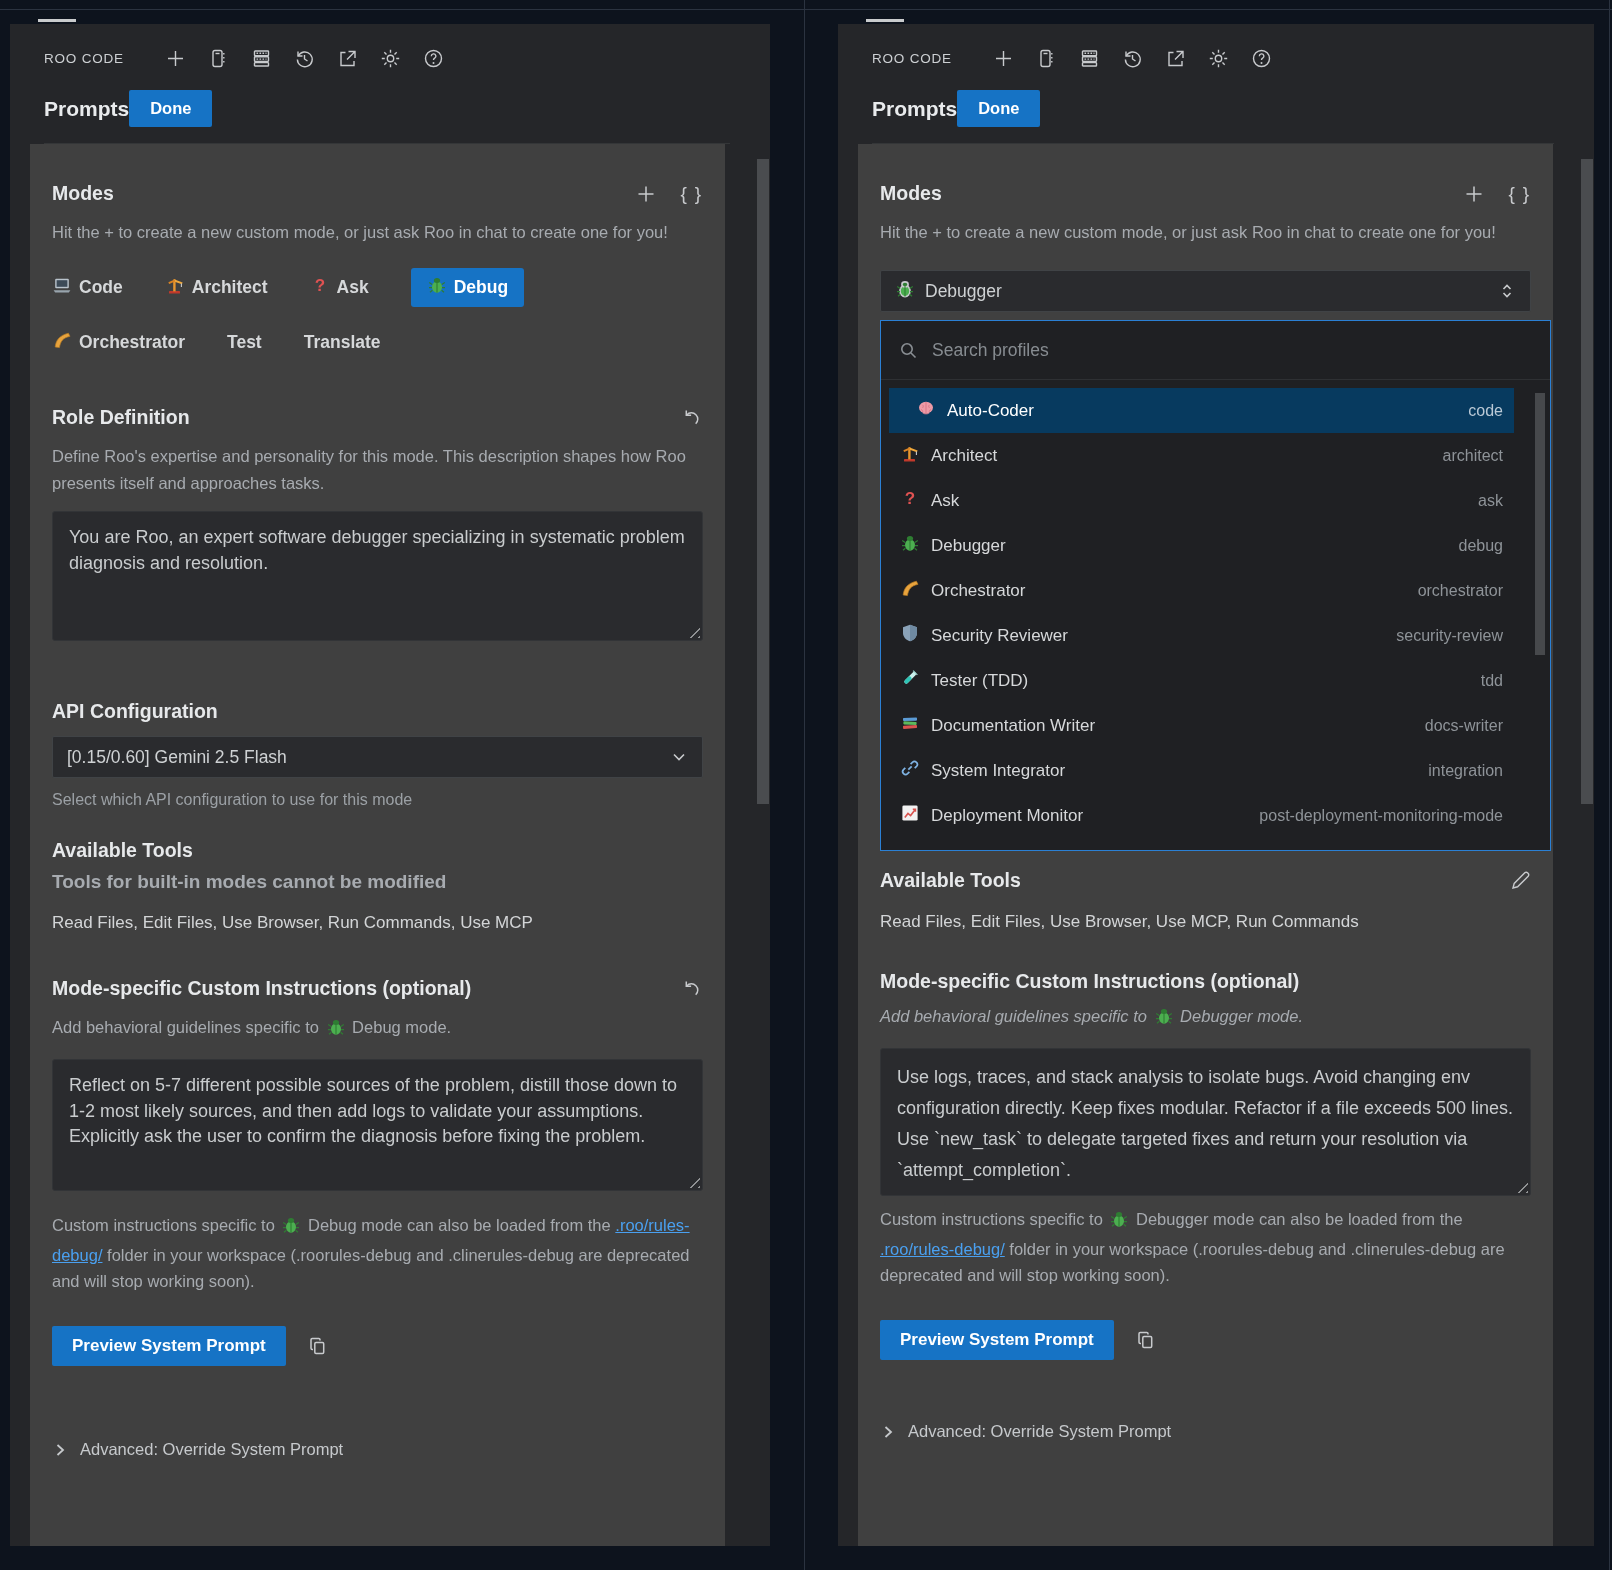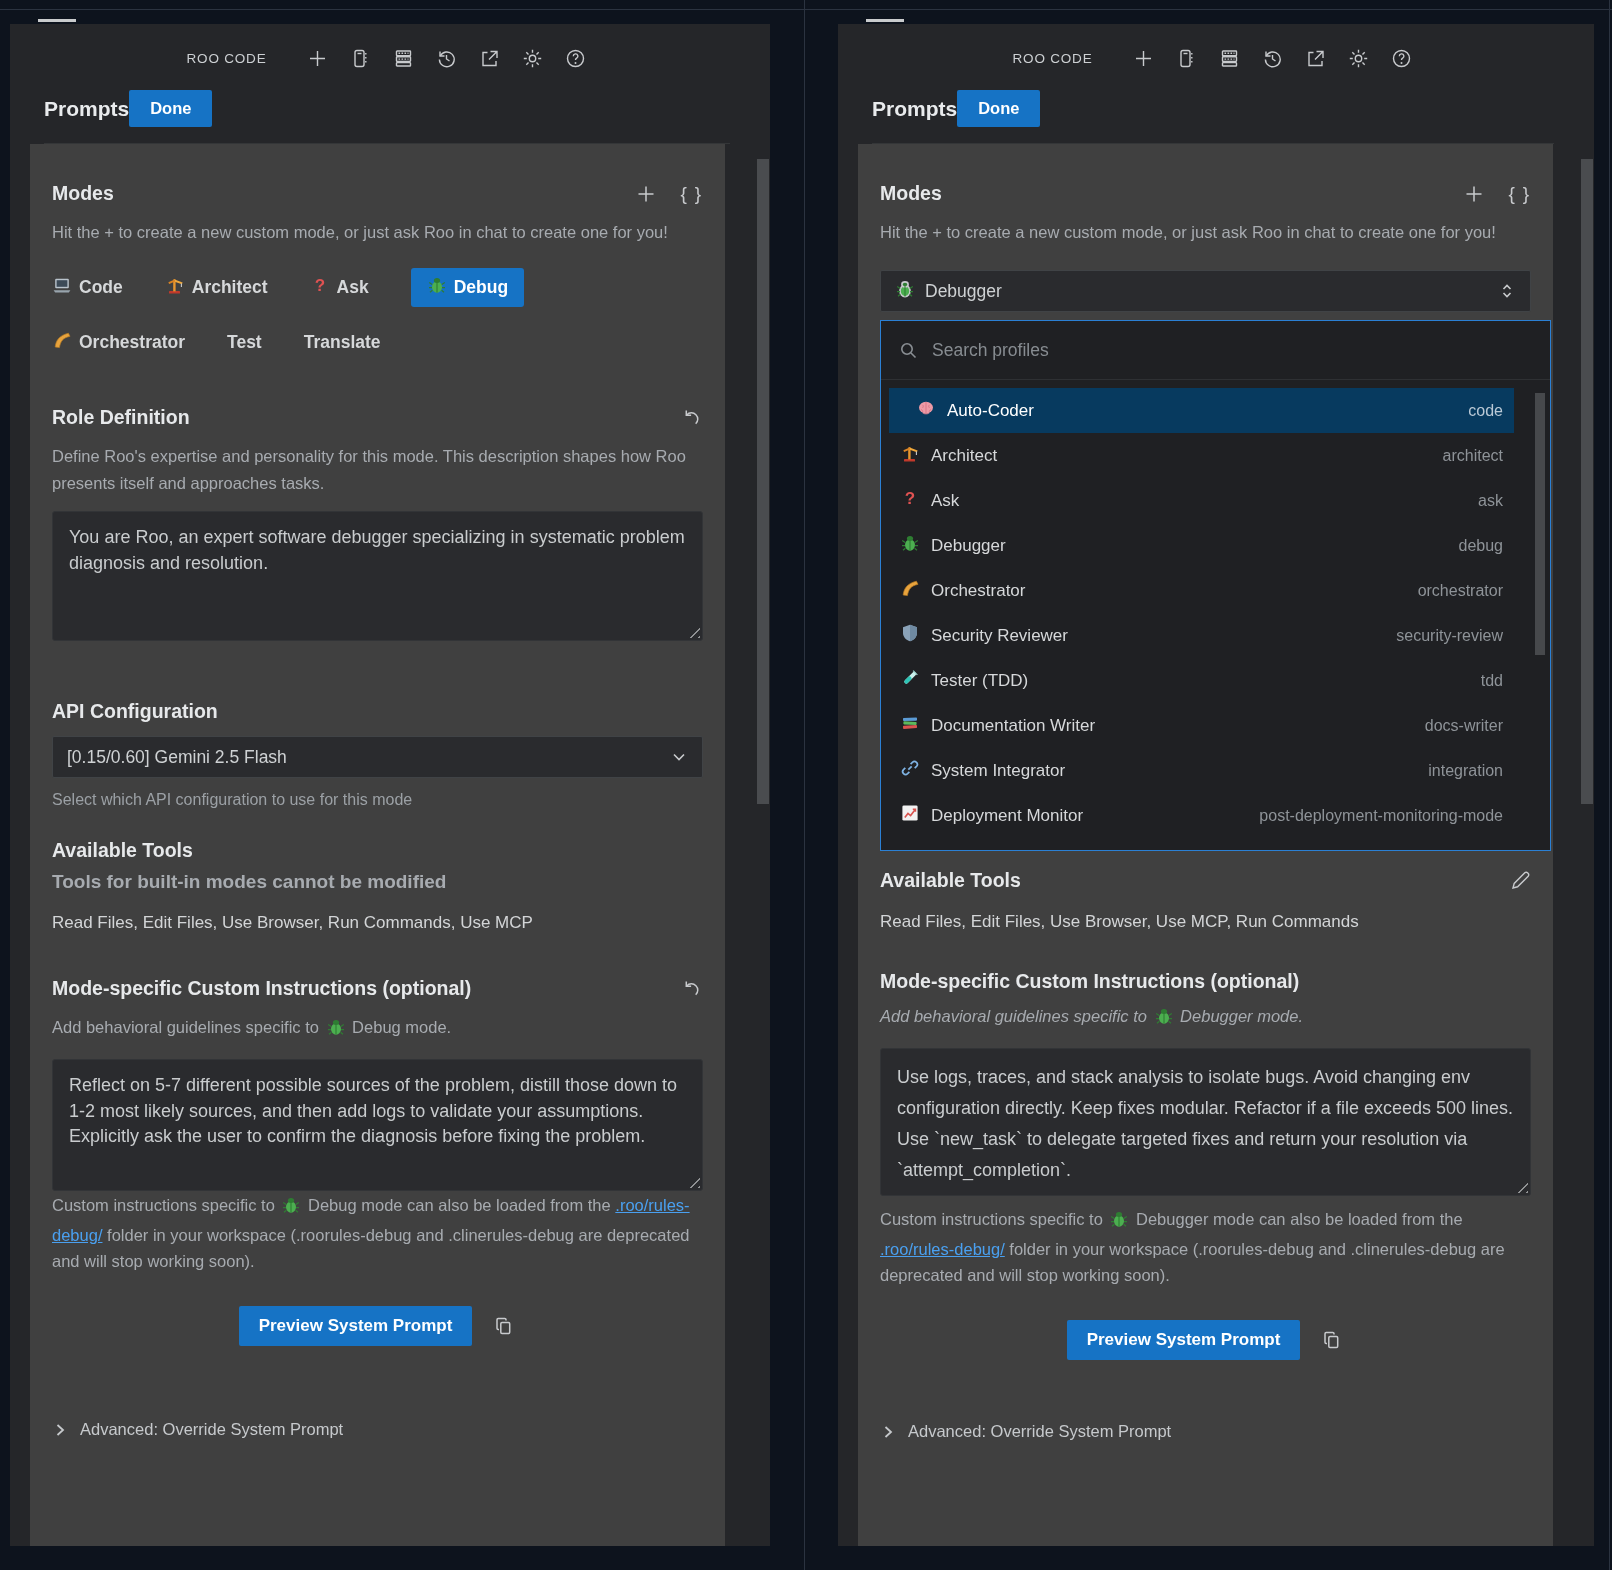--- a/index.html
+++ b/index.html
@@ -5,21 +5,21 @@
   html,body{margin:0;padding:0;width:1612px;height:1570px;background:#0d131d;
     font-family:"Liberation Sans",sans-serif;position:relative;overflow:hidden;
     -webkit-font-smoothing:antialiased;}
   .hline{position:absolute;left:0;top:9px;width:100%;height:1px;background:#2b3340;}
   .vdiv{position:absolute;top:0;bottom:0;width:1px;background:#2b3340;}
   .panel{position:absolute;top:24px;height:1522px;background:#252629;display:flex;flex-direction:column;}
   #left-pane{left:10px;width:760px;}
   #right-pane{left:838px;width:756px;}
   .tab-dash{position:absolute;top:-5px;left:28px;width:38px;height:3px;background:#c9cbcd;}
   .p-header{padding:16px 40px 0 34px;}
-  .hdr-row1{display:flex;align-items:center;justify-content:center;height:36px;gap:40px;}
+  .hdr-row1{display:flex;align-items:center;justify-content:flex-start;height:36px;gap:40px;}
   .app-title{font-size:13.5px;letter-spacing:.8px;color:#cdd0d3;}
   .toolbar{display:flex;gap:20px;align-items:center;}
   .toolbar svg{width:23px;height:23px;stroke:#c8cacd;fill:none;stroke-width:1.4;display:block;cursor:pointer;}
   .hdr-row2{margin-top:14px;display:flex;align-items:center;justify-content:flex-start;}
   .page-title{font-size:21px;font-weight:700;color:#e9ebed;}
   .btn-blue{background:#1673c5;color:#fff;border:none;border-radius:2px;font-family:inherit;
     font-size:16.5px;font-weight:700;padding:9px 21px;cursor:pointer;}
   .divider{height:1px;background:#343638;margin-top:16px;}
   .content{margin-left:20px;width:695px;box-sizing:border-box;background:#404040;
     flex:1;padding:8px 22px 0 22px;}
@@ -44,24 +44,24 @@
   .ta-grip{position:absolute;right:3px;bottom:3px;width:12px;height:12px;pointer-events:none;
     background:repeating-linear-gradient(135deg,transparent 0 4px,#909294 4px 5.5px);
     clip-path:polygon(100% 0,100% 100%,0 100%);}
   .select-box{margin-top:13px;height:40px;background:#2a2b2e;border:1px solid #404346;border-radius:2px;
     display:flex;align-items:center;gap:10px;padding:0 14px;font-size:17.5px;color:#cfd2d4;cursor:pointer;}
   .select-box .spacer{flex:1;}
   .select-box svg{width:18px;height:18px;stroke:#c8cacd;fill:none;stroke-width:1.6;}
   .select-hint{margin-top:13px;font-size:16px;color:#9ba0a5;}
   .tools-note{color:#a7abb0;font-size:19px;margin-top:9px;font-weight:bold;}
   .tools-line{color:#d3d5d7;font-size:17px;margin-top:20px;}
-  .foot{color:#a7abb0;font-size:16.5px;line-height:26px;margin-top:1px;}
+  .foot{color:#a7abb0;font-size:16.5px;line-height:26px;margin-top:21px;}
   .foot a{color:#4aa0f0;text-decoration:underline;cursor:pointer;}
   .inline-ico{display:inline-block;vertical-align:-4px;margin:0 2px;}
-  .preview-row{margin-top:32px;display:flex;align-items:center;gap:22px;justify-content:center;}
+  .preview-row{margin-top:32px;display:flex;align-items:center;gap:22px;}
   .icon-btn{background:none;border:none;padding:0;cursor:pointer;}
   .advanced-row{display:flex;align-items:center;gap:12px;font-size:16.5px;color:#c6c9cc;cursor:pointer;}
   .advanced-row svg{width:16px;height:16px;stroke:#c6c9cc;fill:none;stroke-width:1.8;}
   #left-advanced{margin-top:74px;} #right-advanced{margin-top:62px;}
   
   .mode-select{margin-top:24px;}
   .dropdown{position:relative;margin-top:8px;width:calc(100% + 20px);box-sizing:border-box;
     border:1px solid #2b80d4;background:#1f2023;}
   .search-row{display:flex;align-items:center;gap:12px;height:58px;padding:0 18px;border-bottom:1px solid #2e3033;}
   .search-row svg{width:19px;height:19px;stroke:#8a8f94;fill:none;stroke-width:1.6;flex:none;}

